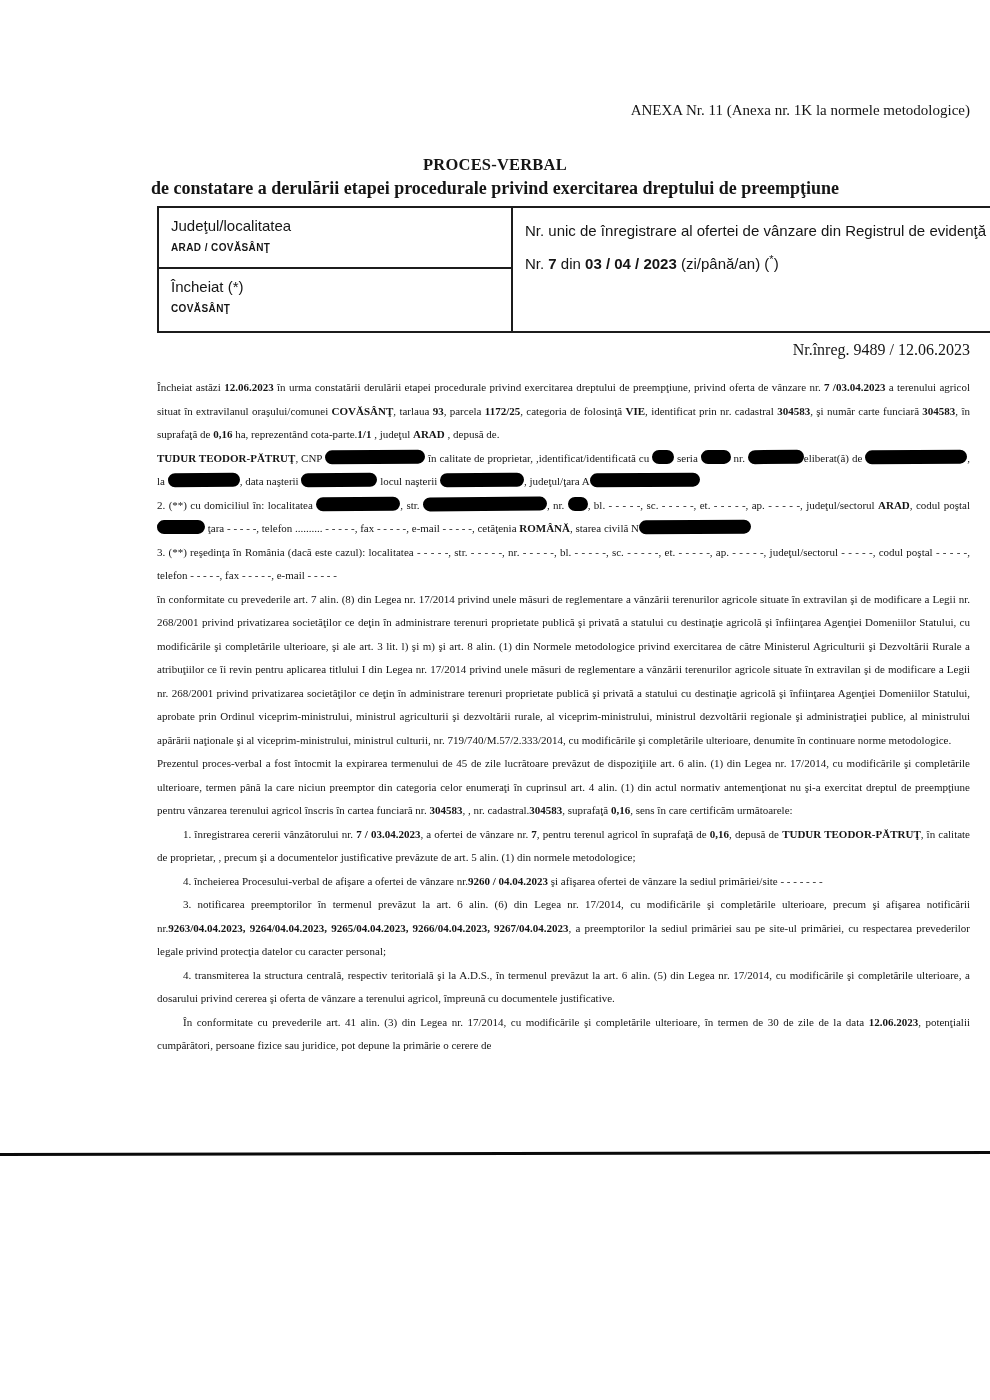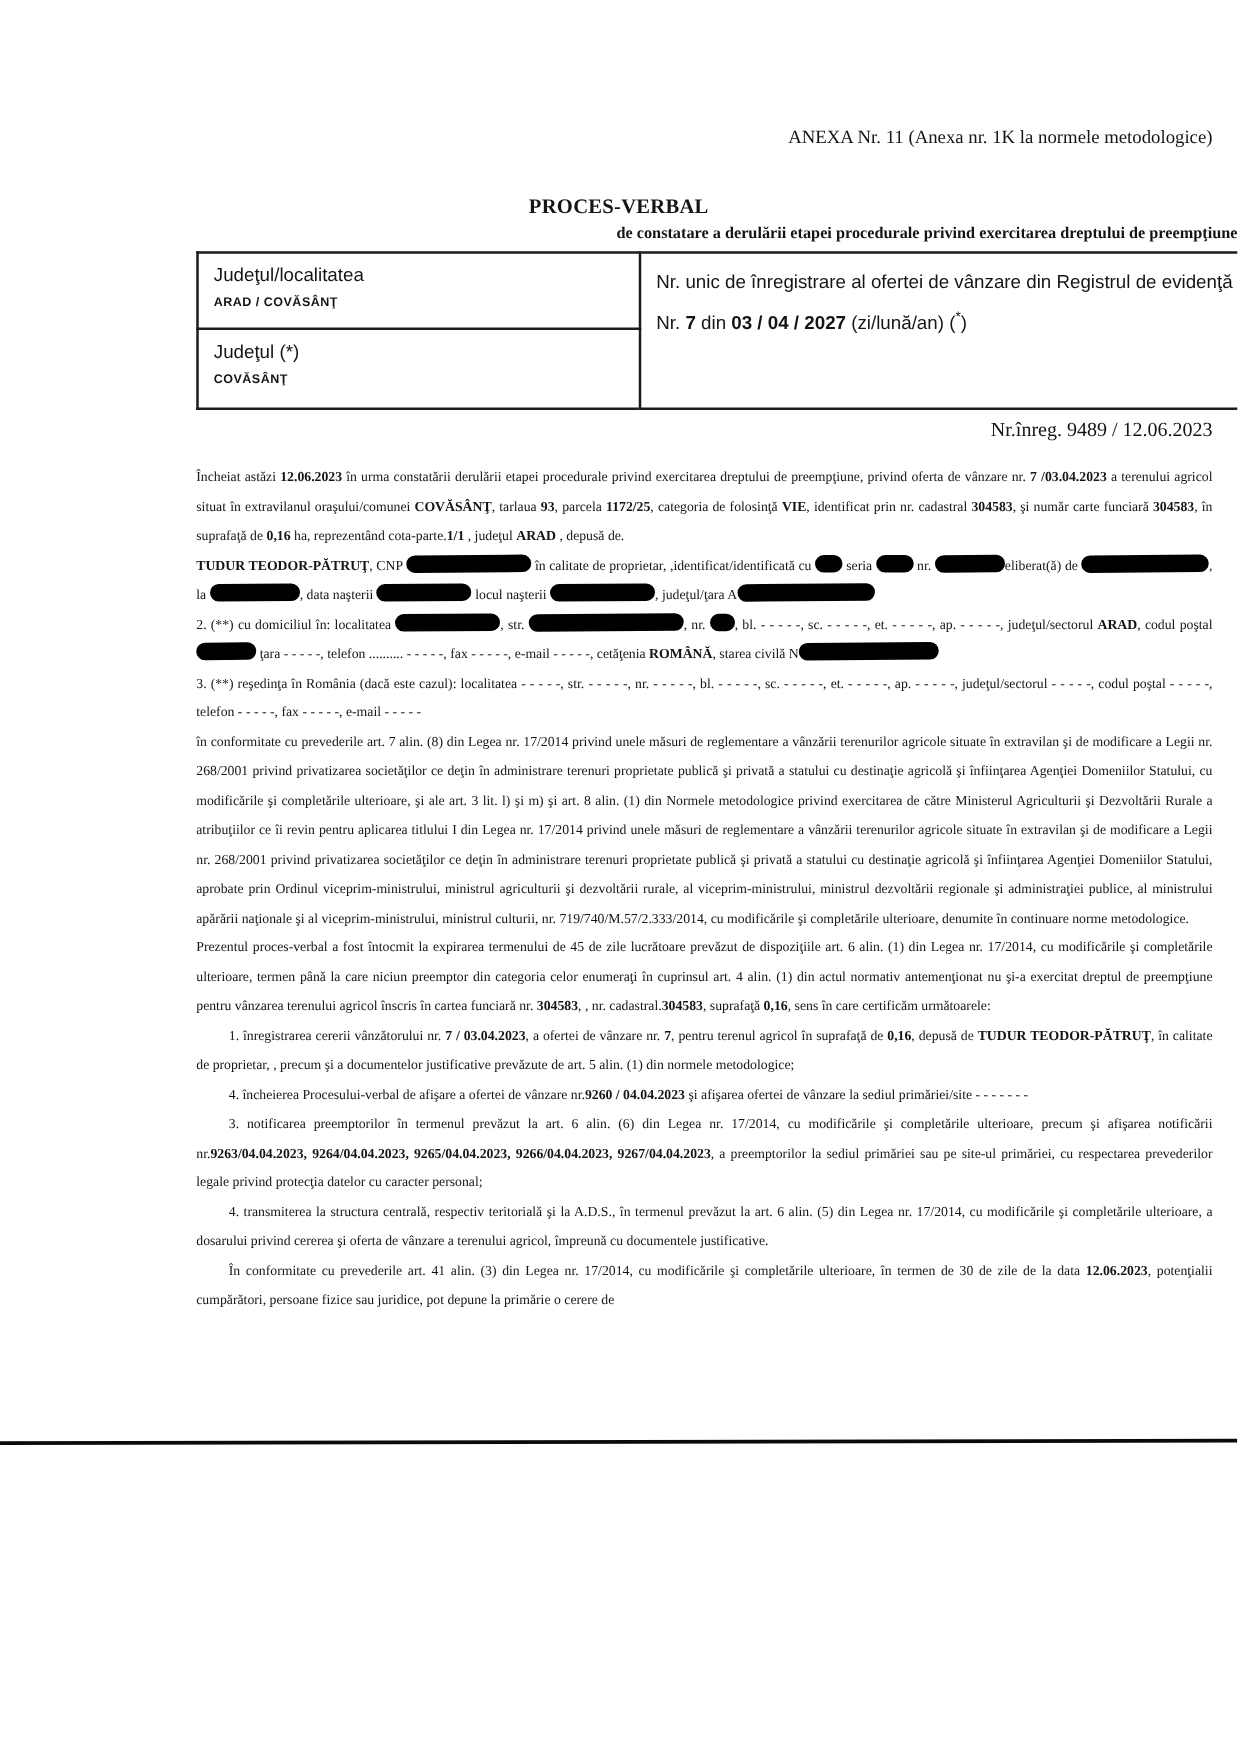--- a/index.html
+++ b/index.html
@@ -19,23 +19,23 @@
   }
   .doc-title{
     margin-top:36px;
     text-align:center;
     font-weight:bold;
     font-size:16.5px;
     letter-spacing:.2px;
   }
   .doc-subtitle{
     margin-top:3px;
-    text-align:right;
+    text-align:center;
     font-weight:bold;
-    font-size:13px;
+    font-size:18px;
   }
   table.header-table{
     margin:7px 0 0 157px;
     width:813px;
     border-collapse:collapse;
     font-family:"Liberation Sans",sans-serif;
     font-size:15px;
     table-layout:fixed;
   }
   table.header-table td{
@@ -95,26 +95,26 @@
 
   <table class="header-table">
     <tbody>
         <tr>
       <td class="cell-left row1">
         <span class="cell-label">Judeţul/localitatea</span>
         <span class="cell-value">ARAD / COVĂSÂNŢ</span>
       </td>
       <td class="cell-right" rowspan="2">
         <span class="offer-line">Nr. unic de înregistrare al ofertei de vânzare din Registrul de evidenţă</span>
-        <span class="offer-line"><span>Nr. </span><span class="b">7</span><span> din </span><span class="b">03 / 04 / 2027</span><span> (zi/lună/an) (</span><sup>*</sup><span>)</span></span>
+        <span class="offer-line"><span>Nr. </span><span class="b">7</span><span> din </span><span class="b">03 / 04 / 2023</span><span> (zi/până/an) (</span><sup>*</sup><span>)</span></span>
       </td>
     </tr>
     <tr>
       <td class="cell-left row2">
-        <span class="cell-label">Judeţul (*)</span>
+        <span class="cell-label">Încheiat (*)</span>
         <span class="cell-value">COVĂSÂNŢ</span>
       </td>
     </tr>
   </tbody>
     </table>
 
   <div class="reg-line">Nr.înreg. 9489 / 12.06.2023</div>
 
   <div class="body-text">
     <p><span>Încheiat astăzi </span><span class="b">12.06.2023</span><span> în urma constatării derulării etapei procedurale privind exercitarea dreptului de preempţiune, privind oferta de vânzare nr. </span><span class="b">7 /03.04.2023</span><span> a terenului agricol situat în extravilanul oraşului/comunei </span><span class="b">COVĂSÂNŢ</span><span>, tarlaua </span><span class="b">93</span><span>, parcela </span><span class="b">1172/25</span><span>, categoria de folosinţă </span><span class="b">VIE</span><span>, identificat prin nr. cadastral </span><span class="b">304583</span><span>, şi număr carte funciară </span><span class="b">304583</span><span>, în suprafaţă de </span><span class="b">0,16</span><span> ha, reprezentând cota-parte.</span><span class="b">1/1</span><span> , judeţul </span><span class="b">ARAD</span><span> , depusă de.</span></p>

